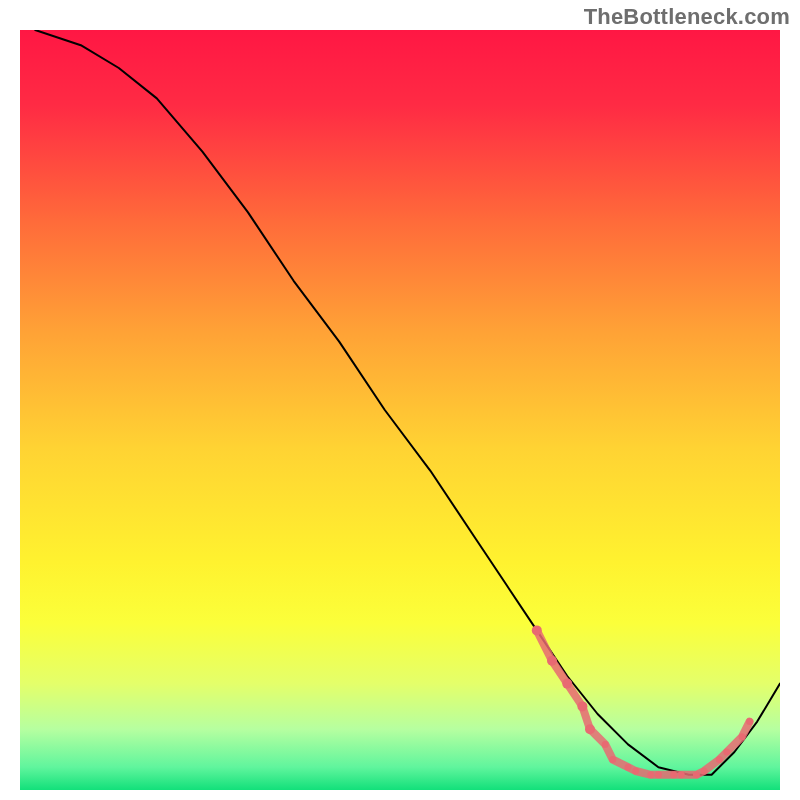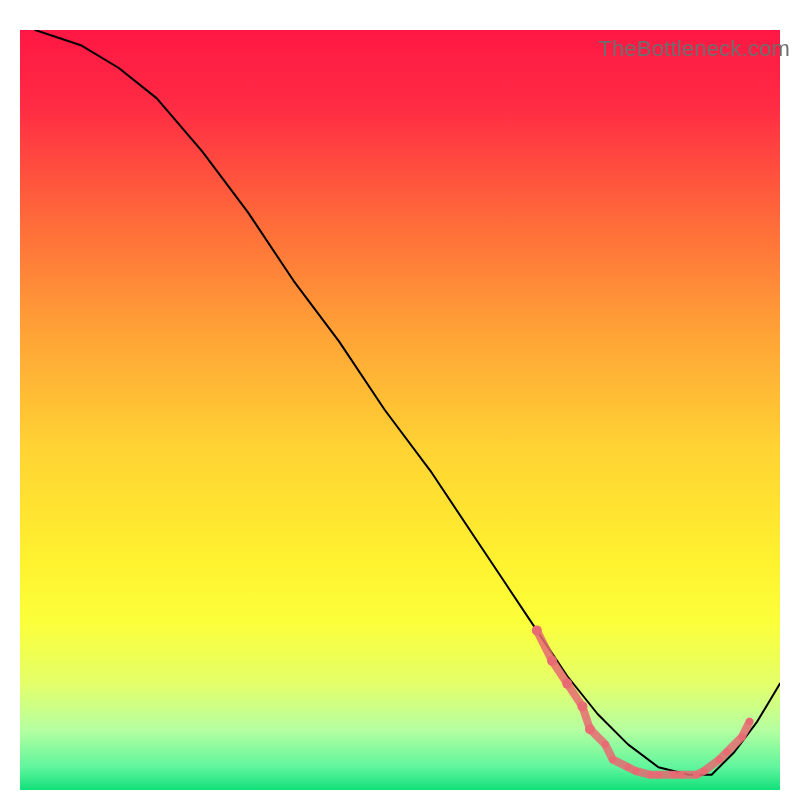--- a/index.html
+++ b/index.html
@@ -15,24 +15,23 @@
     width: 800px;
     height: 800px;
     background: #ffffff;
   }
   .watermark {
     position: absolute;
     top: 4px;
     right: 10px;
     font-size: 22px;
     color: #6e6e6e;
-    font-weight: 400;
+    font-weight: 700;
     letter-spacing: 0.2px;
     z-index: 5;
-    margin-top: 32px;
   }
   .plot-wrap {
     position: absolute;
     left: 20px;
     top: 30px;
     width: 760px;
     height: 760px;
     background: #ffffff;
   }
   svg {

